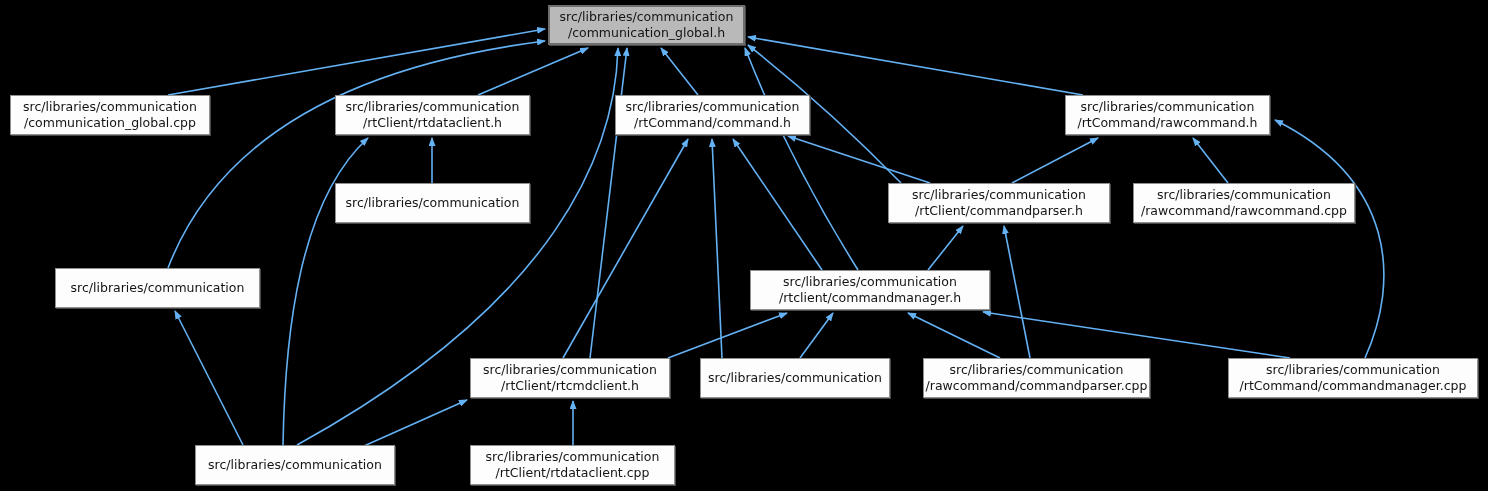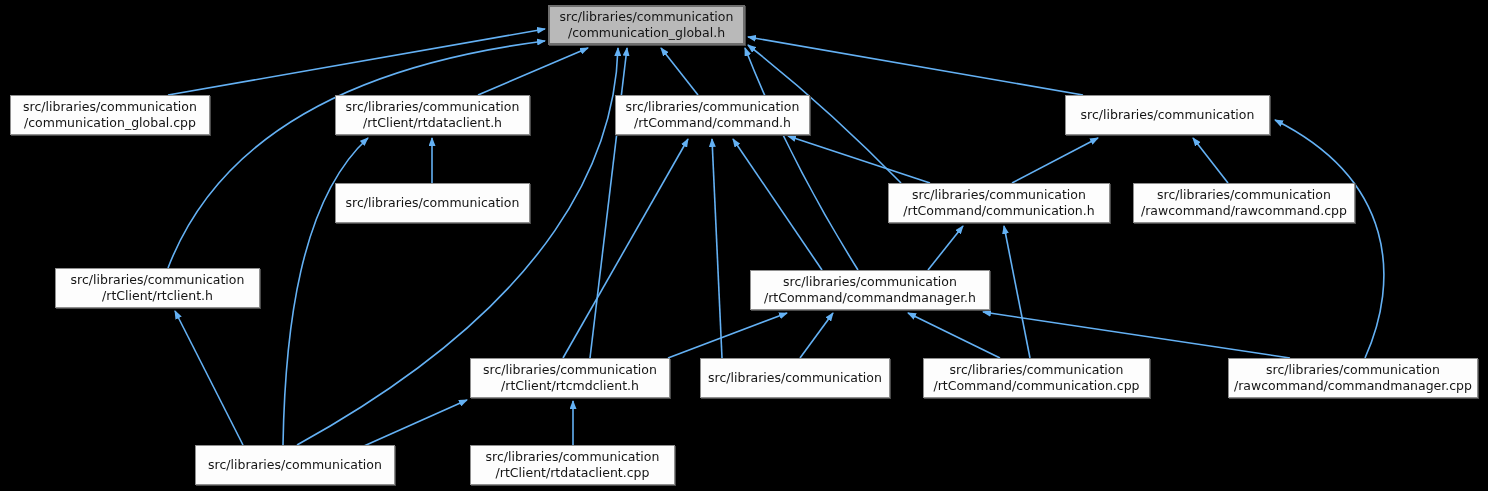--- a/index.html
+++ b/index.html
@@ -84,54 +84,54 @@
       <div class="node" style="left: 335px; top: 95px; width: 195px; height: 40px;">
         <span>src/libraries/communication</span>
         <span>/rtClient/rtdataclient.h</span>
       </div>
       <div class="node" style="left: 615px; top: 95px; width: 195px; height: 40px;">
         <span>src/libraries/communication</span>
         <span>/rtCommand/command.h</span>
       </div>
       <div class="node" style="left: 1065px; top: 95px; width: 205px; height: 40px;">
         <span>src/libraries/communication</span>
+        <span>/rtCommand/rawcommand.h</span>
       </div>
       <div class="node" style="left: 335px; top: 183px; width: 195px; height: 40px;">
         <span>src/libraries/communication</span>
       </div>
       <div class="node" style="left: 888px; top: 183px; width: 222px; height: 40px;">
         <span>src/libraries/communication</span>
-        <span>/rtCommand/communication.h</span>
+        <span>/rtClient/commandparser.h</span>
       </div>
       <div class="node" style="left: 1133px; top: 183px; width: 222px; height: 40px;">
         <span>src/libraries/communication</span>
         <span>/rawcommand/rawcommand.cpp</span>
       </div>
       <div class="node" style="left: 55px; top: 268px; width: 205px; height: 40px;">
         <span>src/libraries/communication</span>
-        <span>/rtClient/rtclient.h</span>
       </div>
       <div class="node" style="left: 750px; top: 270px; width: 240px; height: 40px;">
         <span>src/libraries/communication</span>
-        <span>/rtCommand/commandmanager.h</span>
+        <span>/rtclient/commandmanager.h</span>
       </div>
       <div class="node" style="left: 470px; top: 358px; width: 200px; height: 40px;">
         <span>src/libraries/communication</span>
         <span>/rtClient/rtcmdclient.h</span>
       </div>
       <div class="node" style="left: 700px; top: 358px; width: 190px; height: 40px;">
         <span>src/libraries/communication</span>
       </div>
       <div class="node" style="left: 923px; top: 358px; width: 227px; height: 40px;">
         <span>src/libraries/communication</span>
-        <span>/rtCommand/communication.cpp</span>
+        <span>/rawcommand/commandparser.cpp</span>
       </div>
       <div class="node" style="left: 1228px; top: 358px; width: 250px; height: 40px;">
         <span>src/libraries/communication</span>
-        <span>/rawcommand/commandmanager.cpp</span>
+        <span>/rtCommand/commandmanager.cpp</span>
       </div>
       <div class="node" style="left: 195px; top: 445px; width: 200px; height: 40px;">
         <span>src/libraries/communication</span>
       </div>
       <div class="node" style="left: 470px; top: 445px; width: 205px; height: 40px;">
         <span>src/libraries/communication</span>
         <span>/rtClient/rtdataclient.cpp</span>
       </div>
     </div>
 </div>

